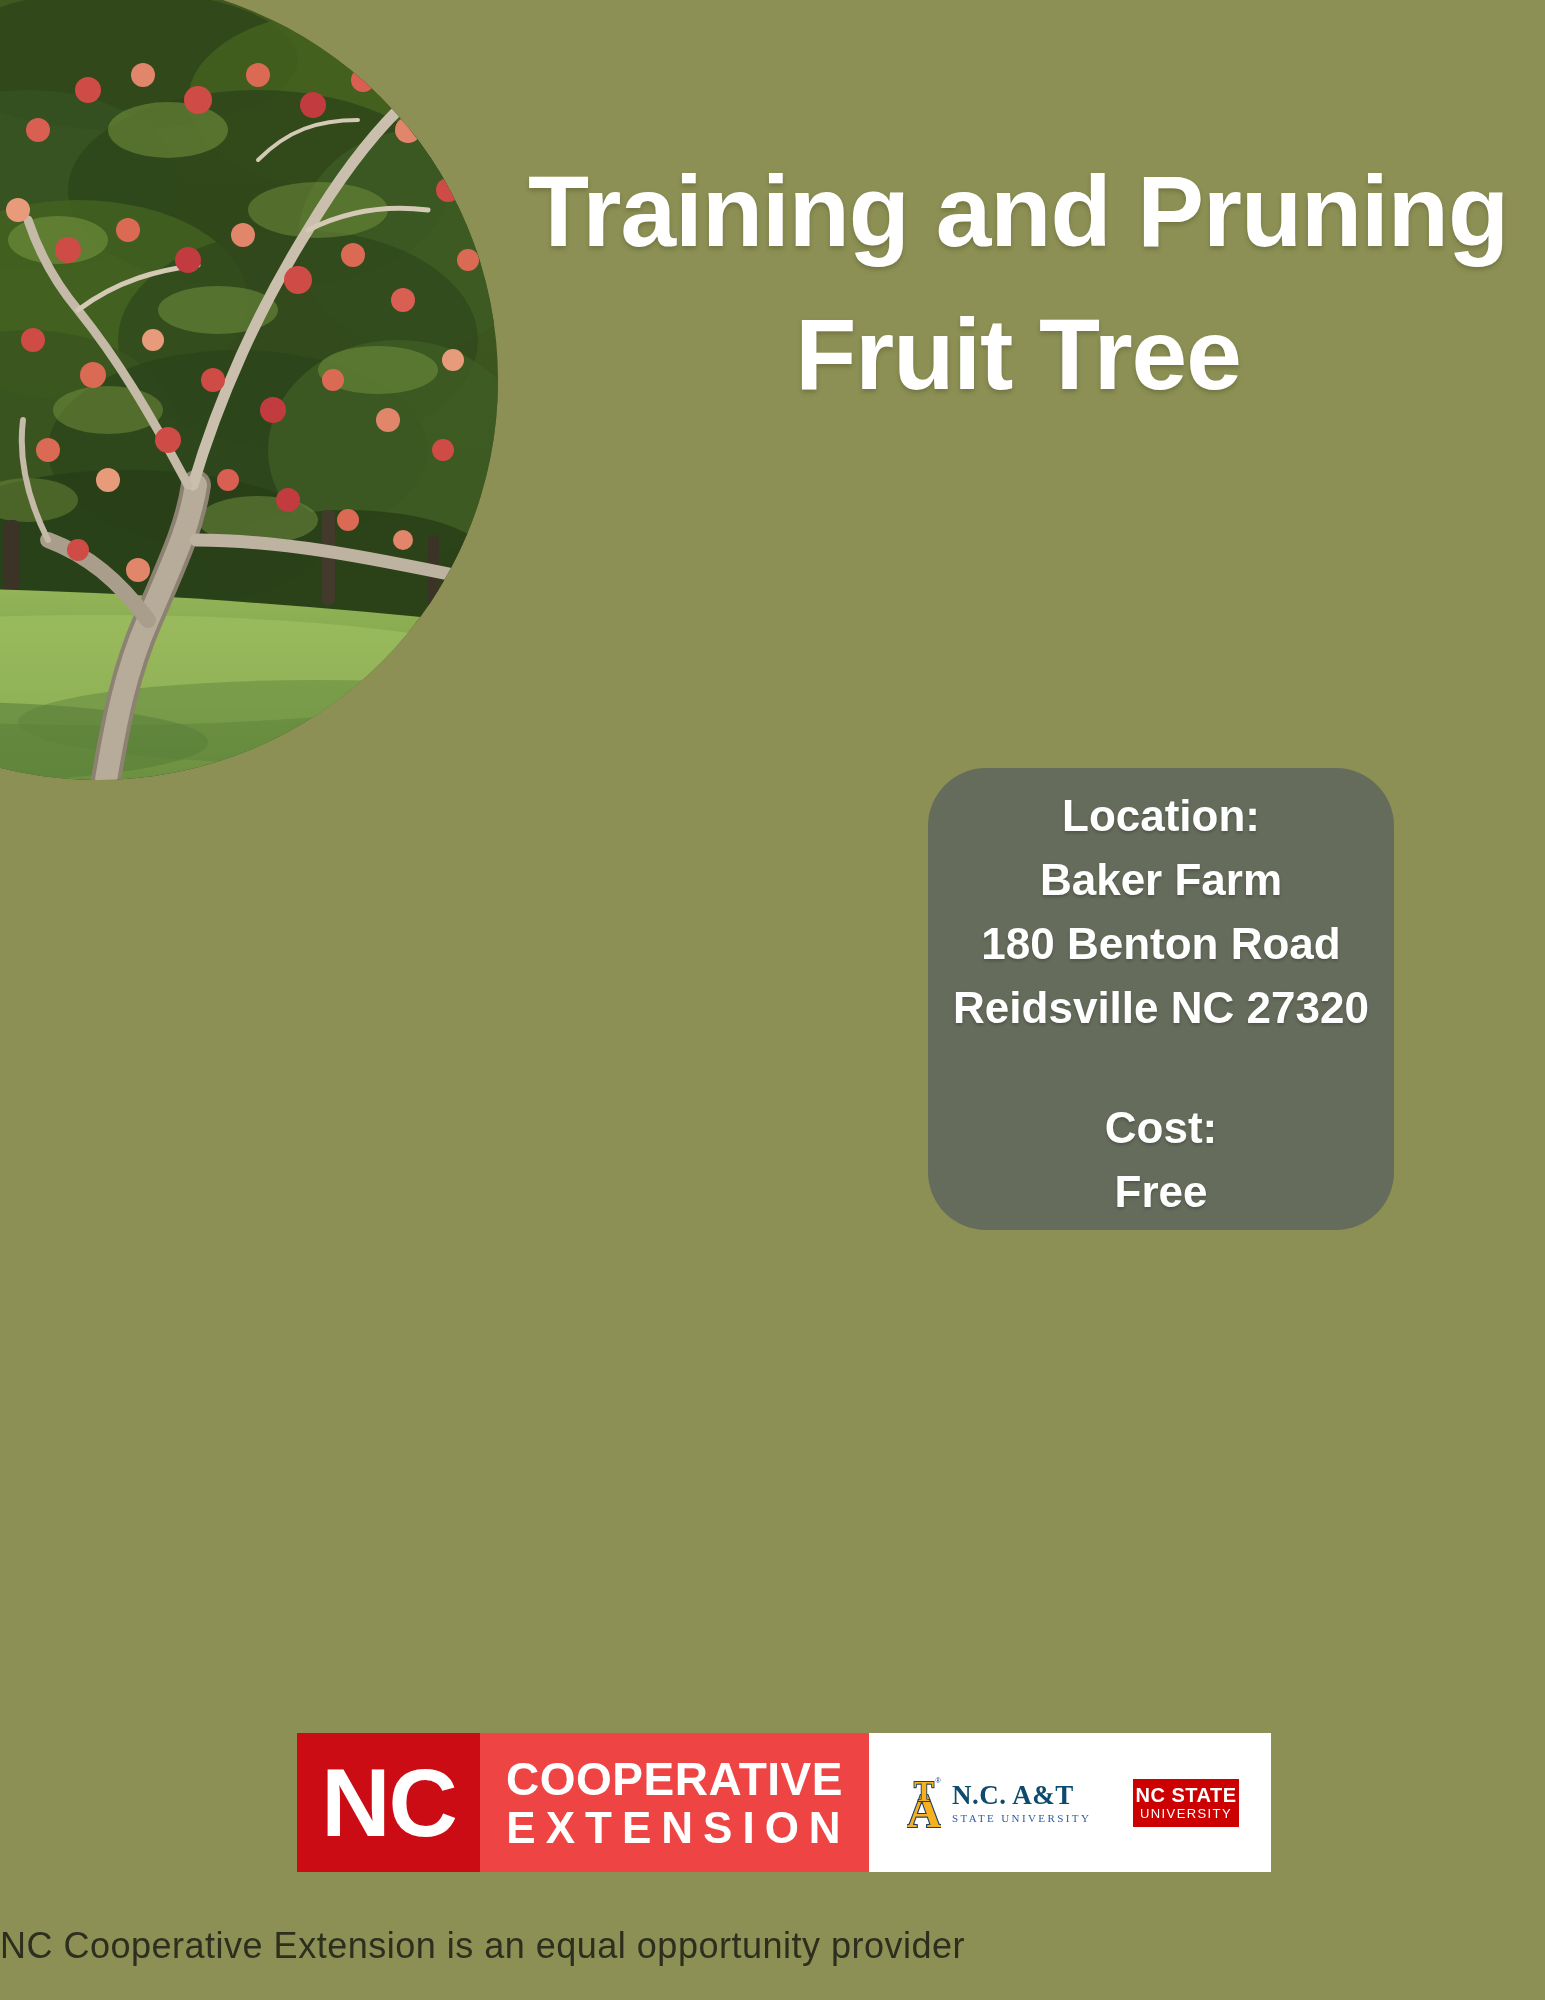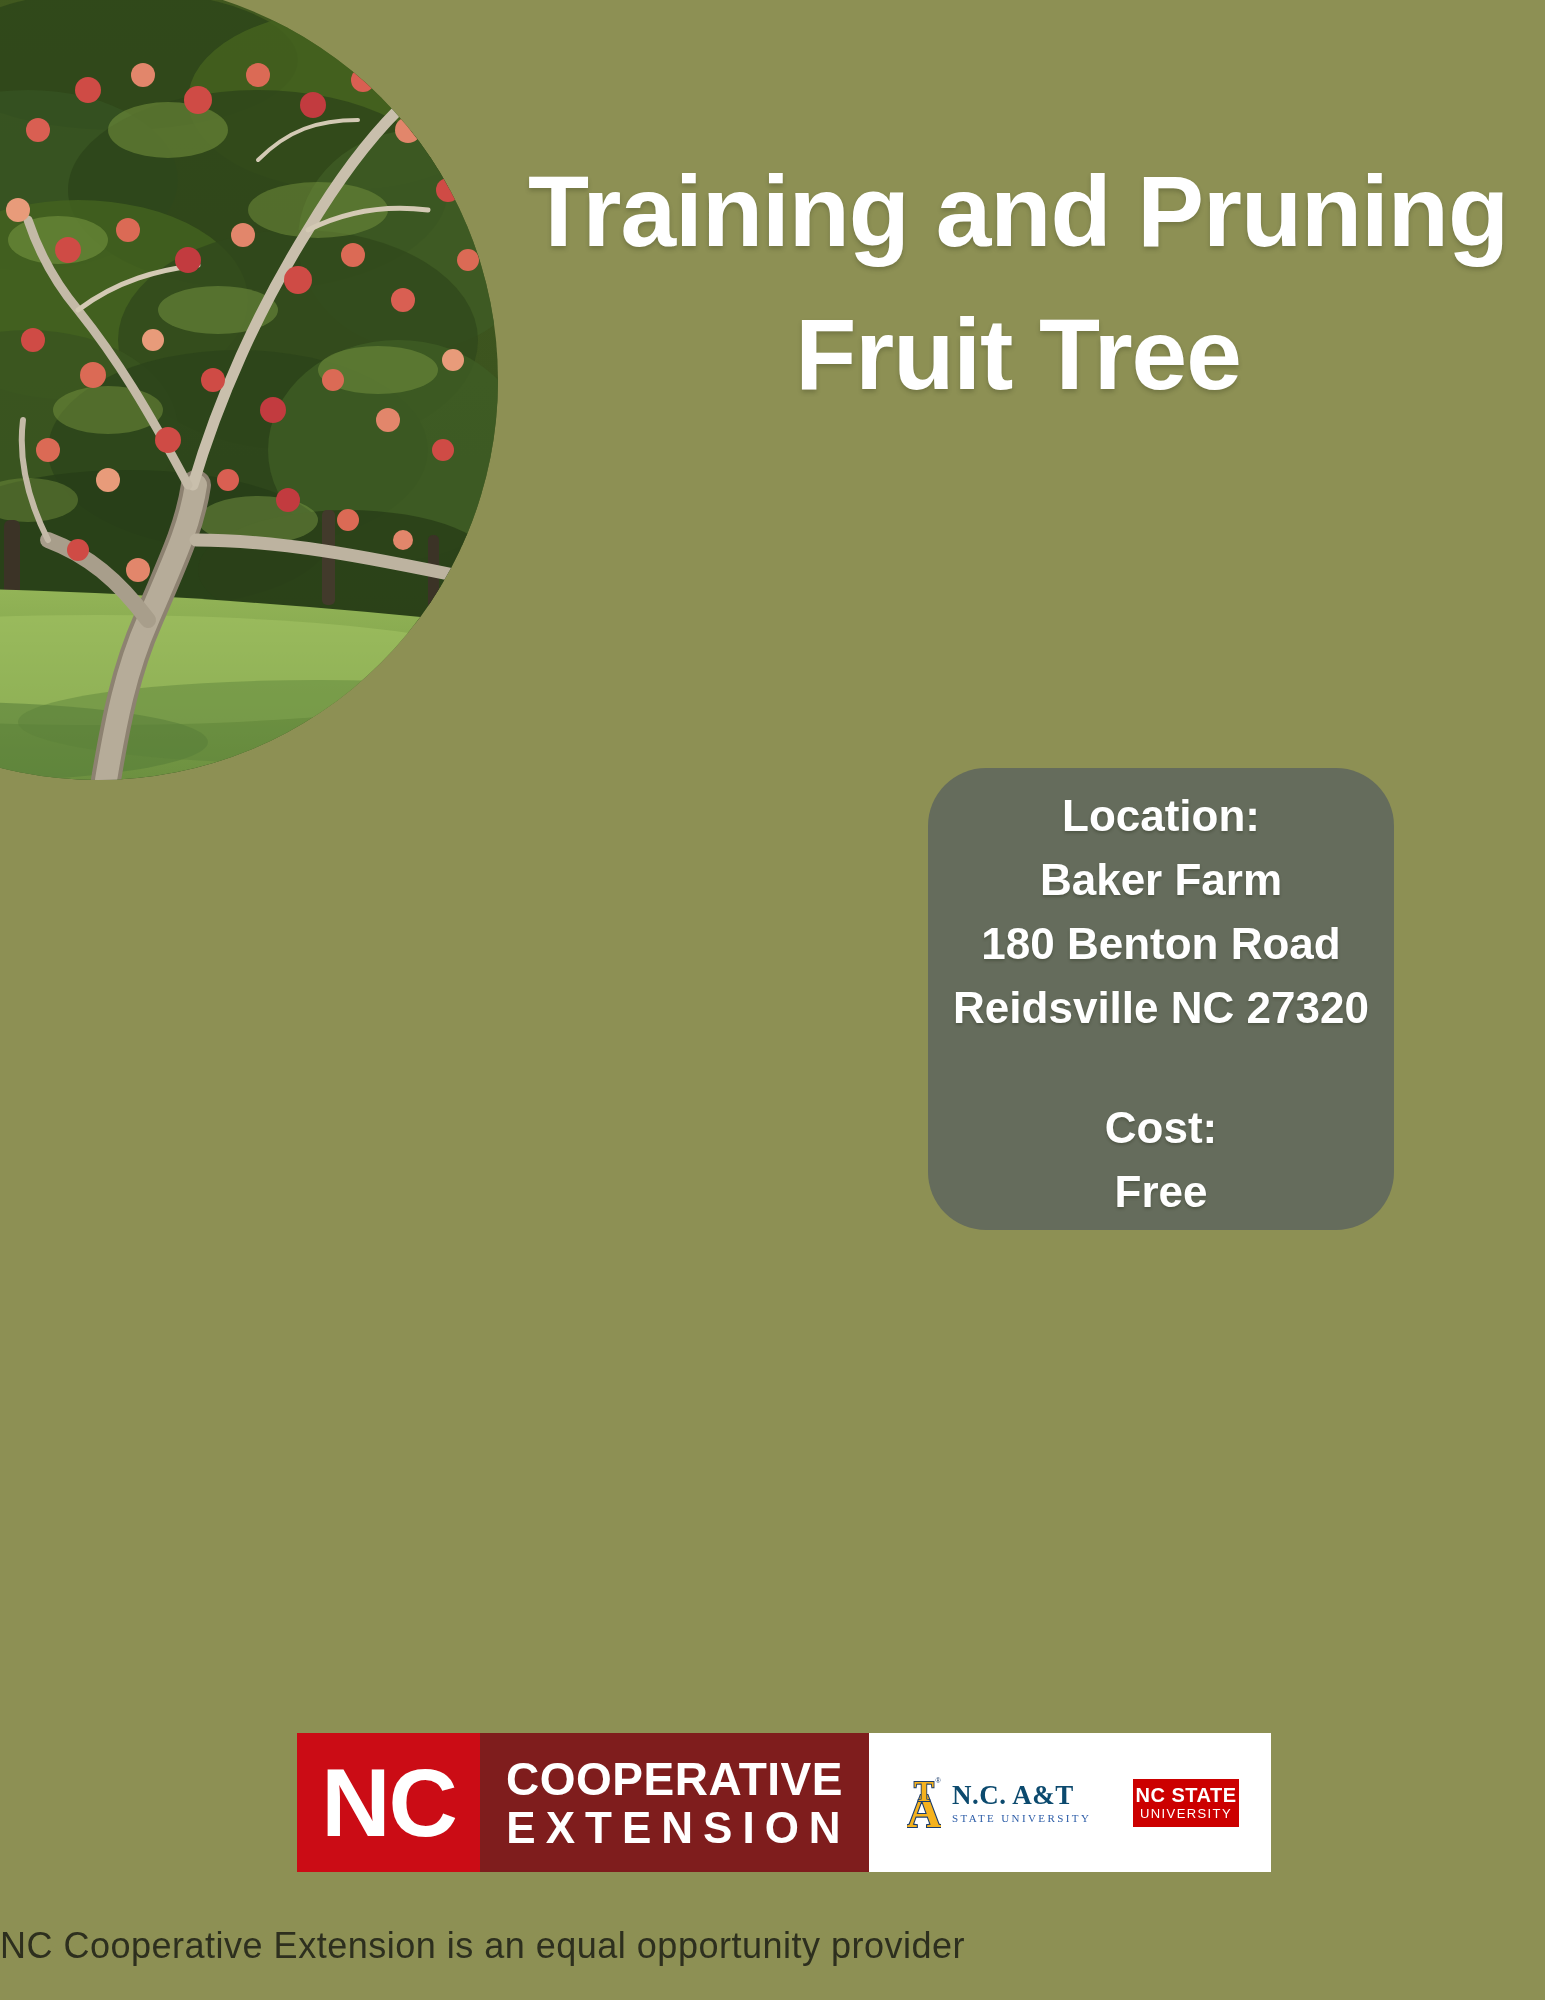--- a/index.html
+++ b/index.html
@@ -52,21 +52,21 @@
   .banner{
     position:absolute;left:285px;top:1733px;width:974px;height:139px;
     display:flex;flex-direction:row;margin-left:12px;
   }
   .nc-red{
     width:183px;background:#CB0C15;color:#FFFFFF;
     display:flex;align-items:center;justify-content:center;
     font-size:96px;font-weight:bold;letter-spacing:-2px;
   }
   .coop-blue{
-    width:389px;background:#7f1d1d;color:#FFFFFF;
+    width:389px;background:#ef4444;color:#FFFFFF;
     display:flex;flex-direction:column;align-items:center;justify-content:center;
   }
   .coop-line1{font-size:46px;font-weight:bold;letter-spacing:0.5px;line-height:50px;}
   .coop-line2{font-size:44px;font-weight:bold;letter-spacing:10px;line-height:48px;padding-left:8px;}
   .univ-white{
     flex:1;background:#FFFFFF;
     display:flex;align-items:center;justify-content:space-between;
     padding:0 32px 0 38px;box-sizing:border-box;
   }
   .ncat{display:flex;align-items:center;gap:11px;}

